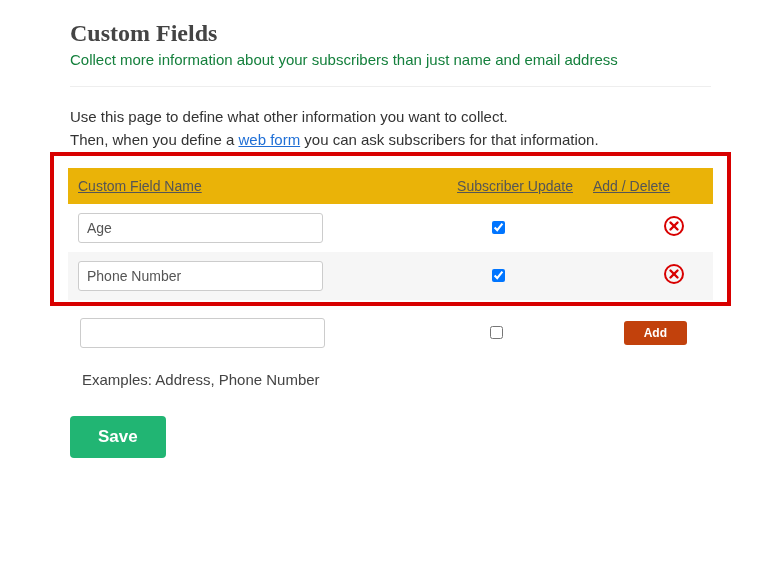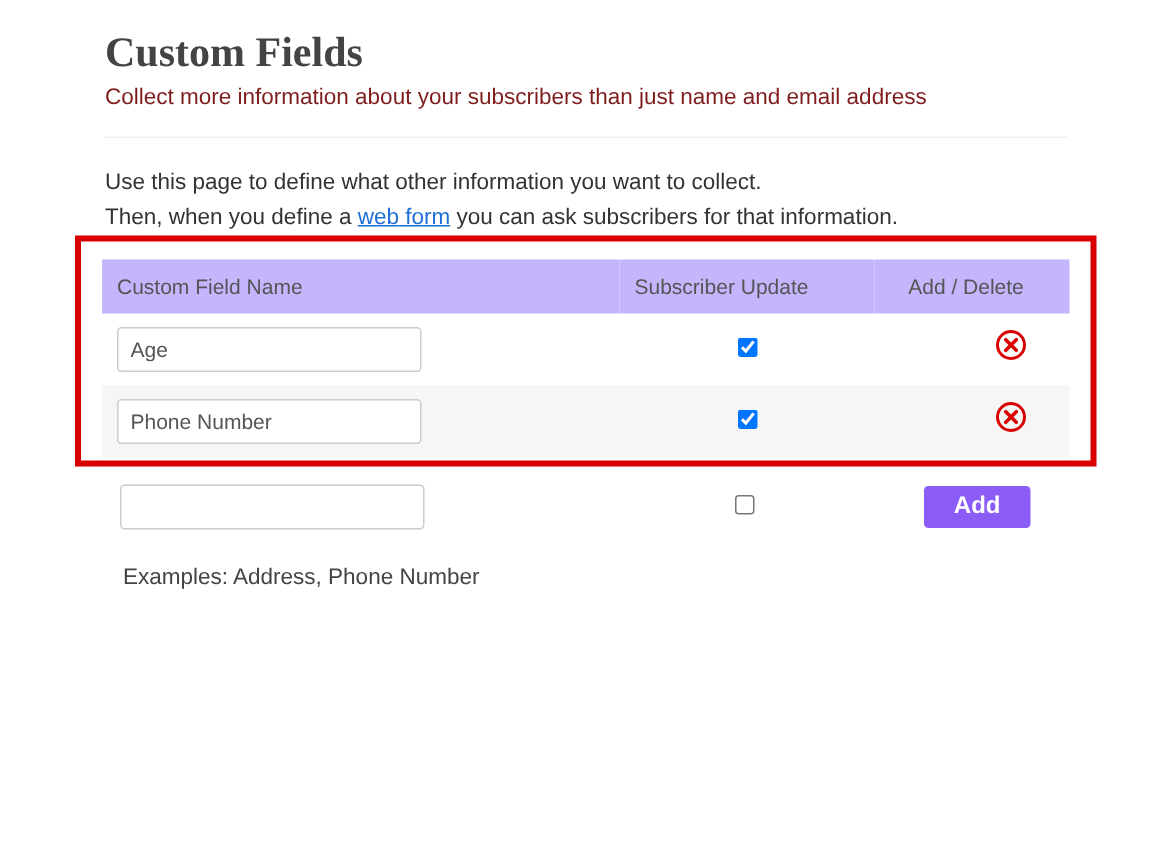--- a/index.html
+++ b/index.html
@@ -9,28 +9,28 @@
     font-family: "Segoe UI", -apple-system, Arial, sans-serif;
     color: #333;
     background: #fff;
   }
   .page {
     width: 781px;
     padding: 20px 70px 40px 70px;
   }
   h1 {
     font-family: "Georgia", "Times New Roman", serif;
-    font-size: 28px;
+    font-size: 24px;
     font-weight: 700;
     color: #444;
     margin: 0 0 4px 0;
     letter-spacing: 0px;
   }
   .subtitle {
-    color: #7f1d1d;
+    color: #15803d;
     font-size: 15px;
     margin-bottom: 18px;
   }
   .divider {
     border: none;
     border-top: 1px solid #eee;
     margin: 0 0 18px 0;
   }
   .intro {
     font-size: 15px;
@@ -50,60 +50,61 @@
     padding-top: 12px;
   }
   .content-indent {
     padding: 0 14px;
   }
   table {
     width: 100%;
     border-collapse: collapse;
   }
   thead th {
-    background: #c4b5fd;
+    background: #eab308;
     font-weight: 400;
     color: #555;
     font-size: 14px;
     padding: 10px 10px;
     text-align: left;
+    text-decoration: underline;
   }
-  thead th.col-sub { text-align: left; width: 170px;}
-  thead th.col-act { text-align: center; width: 130px; padding-right: 18px;}
+  thead th.col-sub { text-align: right; width: 170px;}
+  thead th.col-act { text-align: left; width: 130px; padding-right: 18px;}
   tbody tr:nth-child(even) td { background: #f6f6f6; }
   tbody td {
     padding: 9px 10px;
     vertical-align: middle;
   }
   td.col-sub { text-align: center; }
   td.col-act { text-align: center; padding-right: 28px; text-align: right;}
   input[type=text] {
     font-size: 14px;
     color: #555;
     padding: 6px 8px;
     border: 1px solid #ccc;
     border-radius: 3px;
-    width: 203px;
+    width: 245px;
     background: #fff;
     font-family: inherit;
   }
   input.empty { color:#888;}
   .del-icon {
     display: inline-flex;
     align-items: center;
     justify-content: center;
     cursor: pointer;
   }
   .del-icon svg { display:block; }
   .add-btn {
-    background: #8b5cf6;
+    background: #c2410c;
     color: #fff;
     border: none;
     font-weight: 700;
-    font-size: 16px;
+    font-size: 12px;
     padding: 5px 20px;
     border-radius: 3px;
     cursor: pointer;
   }
   .bottom-row td { padding-top: 12px; padding-bottom: 4px;}
   .examples {
     font-size: 15px;
     color: #444;
     padding-left: 12px;
     margin-top: 19px;
@@ -182,14 +183,15 @@
         <td style="padding-left:10px;"><input type="text" class="empty" value="" style=""></td>
         <td class="col-sub" style="width:170px; text-align:center;"><input type="checkbox" style=""></td>
         <td class="col-act" style="width:130px; text-align:right; padding-right:24px;">
           <button class="add-btn">Add</button>
         </td>
       </tr>
     </tbody>
       </table>
     <div class="examples">Examples: Address, Phone Number</div>
 
+    <button class="save-btn">Save</button>
   </div>
 </div>
 
 </body></html>

